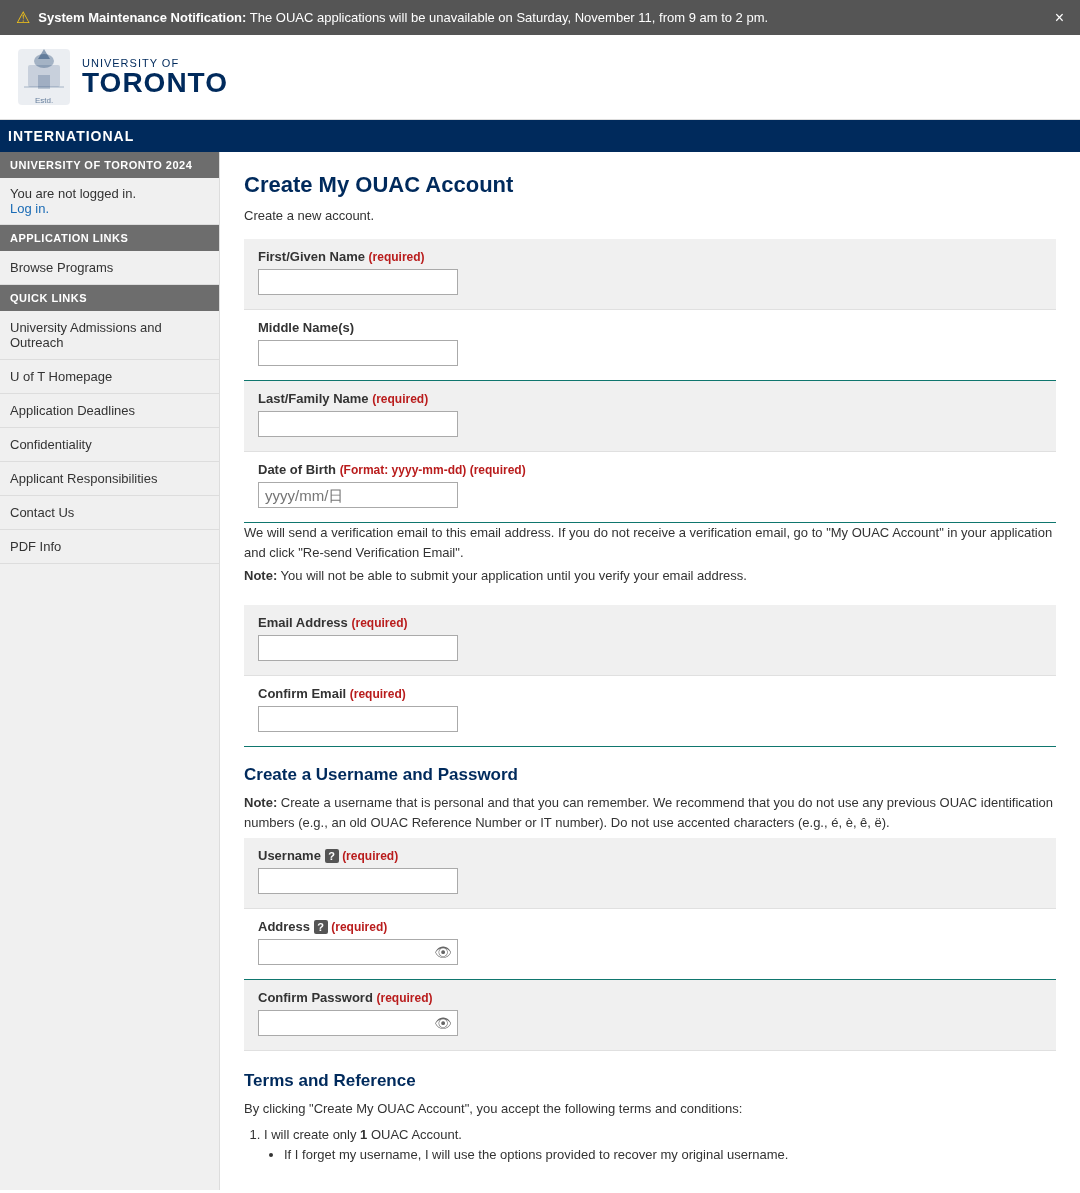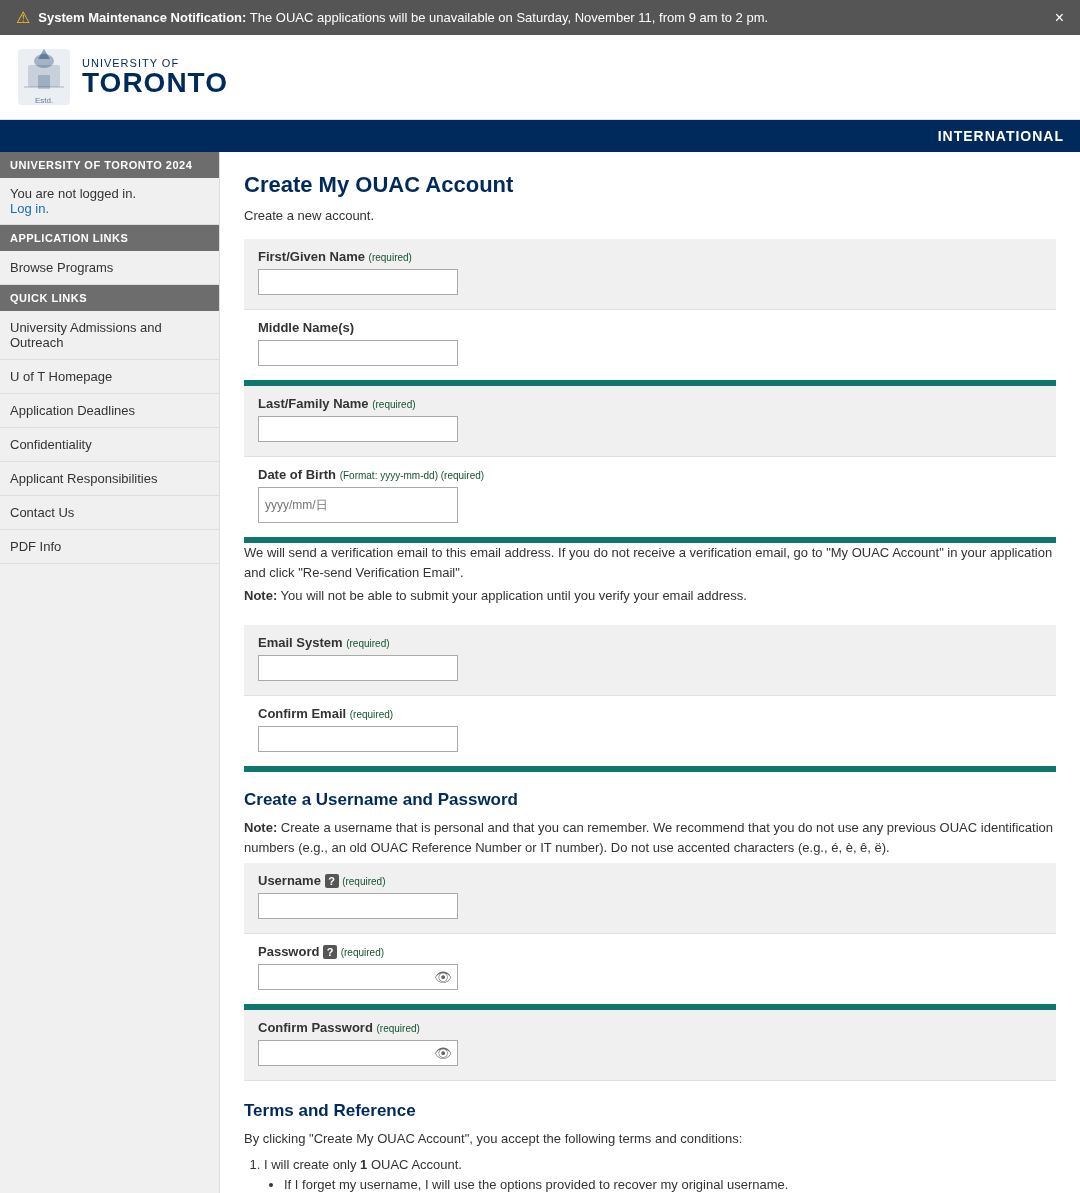--- a/index.html
+++ b/index.html
@@ -62,26 +62,25 @@
       font-weight: bold;
       color: #002a5c;
       letter-spacing: 1px;
       text-transform: uppercase;
       line-height: 1;
     }
 
     
     .nav-bar {
       background: #002a5c;
-      padding: 8px 16px;
+      padding: 8px 8px;
       color: #fff;
       font-size: 14px;
       font-weight: bold;
       letter-spacing: 1px;
-      text-align: right;
     }
 
     
     .layout {
       display: flex;
       min-height: 900px;
     }
 
     
     .sidebar {
@@ -135,39 +134,39 @@
       color: #333;
       margin-bottom: 16px;
     }
     .field-label {
       font-weight: bold;
       font-size: 13px;
       margin-bottom: 5px;
       display: block;
     }
     .field-label .required-text {
-      font-weight: normal;
-      color: #14532d;
-      font-size: 10px;
+      font-weight: bold;
+      color: #b91c1c;
+      font-size: 12px;
     }
     .form-input {
       width: 200px;
       padding: 4px 6px;
       border: 1px solid #aaa;
       font-size: 13px;
       background: #fff;
       height: 26px;
     }
     .form-input-date {
       width: 200px;
       padding: 4px 6px;
       border: 1px solid #aaa;
-      font-size: 12px;
+      font-size: 15px;
       background: #fff;
-      height: 36px;
+      height: 26px;
     }
 
     .section-heading {
       font-size: 17px;
       font-weight: bold;
       color: #002a5c;
       margin: 18px 0 8px 0;
     }
     .section-desc {
       font-size: 13px;
@@ -237,21 +236,21 @@
 
     
     .form-row {
       background: #f0f0f0;
       padding: 10px 14px 14px 14px;
       border-bottom: 1px solid #e0e0e0;
     }
     .form-row-white {
       background: #fff;
       padding: 10px 14px 14px 14px;
-      border-bottom: 6px solid #0f766e;
+      border-bottom: 1px solid #0f766e;
     }
   </style>
 </head>
 <body>
 
 <div class="notification-bar">
   <span class="warn-icon">⚠</span>
   <span>
     <strong>System Maintenance Notification:</strong>
     <span>The OUAC applications will be unavailable on Saturday, November 11, from 9 am to 2 pm.</span>
@@ -330,21 +329,21 @@
         <span>Date of Birth</span> <span class="required-text"><span>(Format: yyyy-mm-dd)</span> <span>(required)</span></span>
       </label>
       <input type="text" class="form-input-date" placeholder="yyyy/mm/日" style="">
     </div>
 
     <p class="section-desc">We will send a verification email to this email address. If you do not receive a verification email, go to "My OUAC Account" in your application and click "Re-send Verification Email".</p>
     <p class="section-note"><strong>Note:</strong> You will not be able to submit your application until you verify your email address.</p>
 
     <div class="form-row">
       <label class="field-label">
-        <span>Email System</span> <span class="required-text">(required)</span>
+        <span>Email Address</span> <span class="required-text">(required)</span>
       </label>
       <input type="email" class="form-input" style="">
     </div>
 
     <div class="form-row-white">
       <label class="field-label">
         <span>Confirm Email</span> <span class="required-text">(required)</span>
       </label>
       <input type="email" class="form-input" style="">
     </div>
@@ -356,21 +355,21 @@
       <label class="field-label">
         <span>Username</span>
         <span class="help-icon" title="Help">?</span>
         <span class="required-text">(required)</span>
       </label>
       <input type="text" class="form-input" style="">
     </div>
 
     <div class="form-row-white">
       <label class="field-label">
-        <span>Password</span>
+        <span>Address</span>
         <span class="help-icon" title="Help">?</span>
         <span class="required-text">(required)</span>
       </label>
       <div class="password-field-wrap">
         <input type="password" style="">
         <span class="eye-icon">👁</span>
       </div>
     </div>
 
     <div class="form-row">

